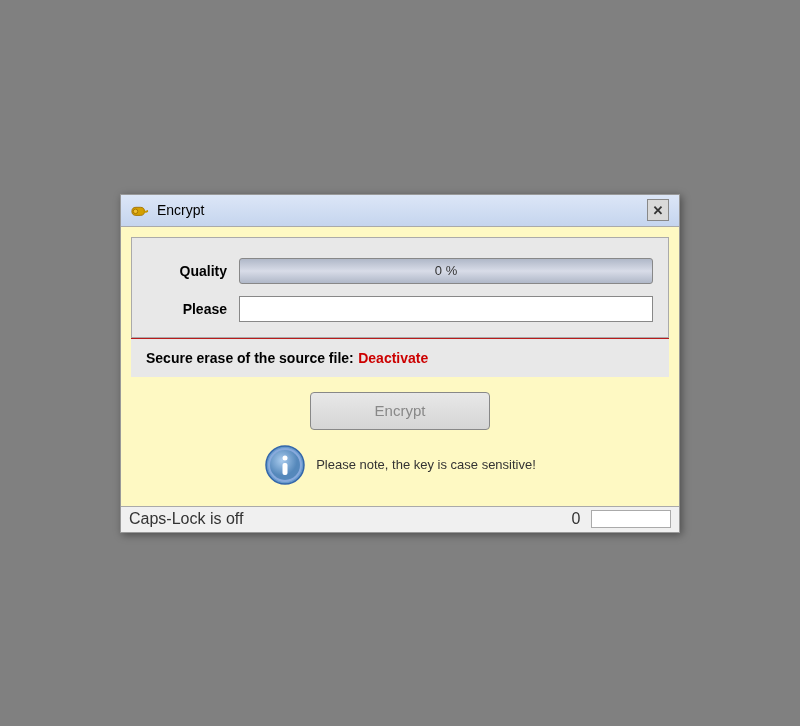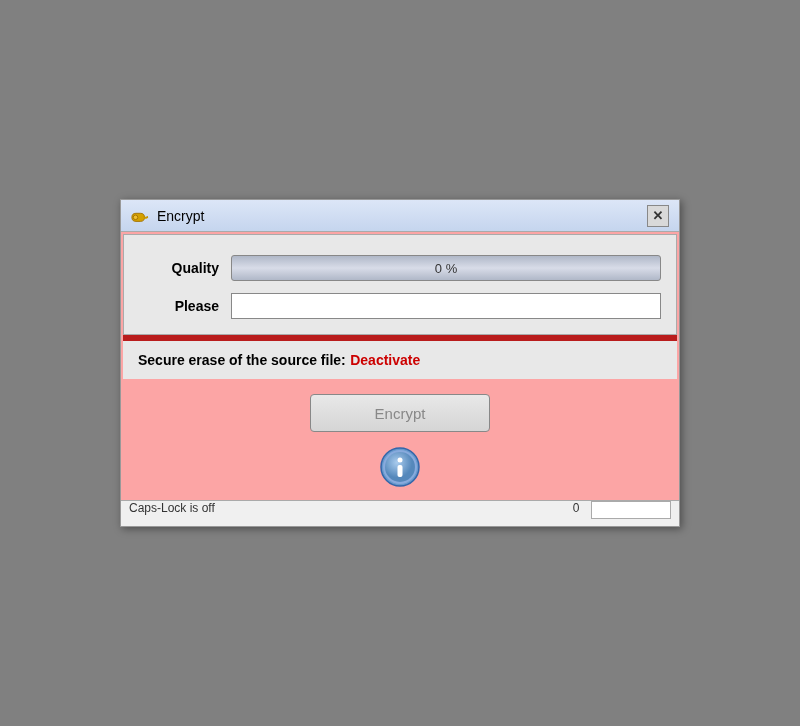--- a/index.html
+++ b/index.html
@@ -12,21 +12,21 @@
       background: #808080;
       display: flex;
       align-items: center;
       justify-content: center;
       min-height: 100vh;
       font-family: 'Segoe UI', Tahoma, Arial, sans-serif;
     }
 
     .window {
       width: 560px;
-      background: #fca5a5;
+      background: #fef9c3;
       border: 1px solid #999;
       box-shadow: 2px 2px 8px rgba(0,0,0,0.4);
     }
 
     .title-bar {
       background: linear-gradient(to bottom, #dce6f7, #c5d5ee);
       padding: 6px 10px;
       display: flex;
       align-items: center;
       justify-content: space-between;
@@ -59,21 +59,21 @@
       display: flex;
       align-items: center;
       justify-content: center;
       cursor: pointer;
       font-size: 13px;
       color: #333;
       font-weight: bold;
     }
 
     .window-body {
-      padding: 2px;
+      padding: 10px;
     }
 
     .form-panel {
       border: 1px solid #aaa;
       background: #e8e8e8;
       padding: 20px 15px 15px 15px;
       margin-bottom: 0;
     }
 
     .form-row {
@@ -129,21 +129,21 @@
       display: flex;
       align-items: center;
       justify-content: center;
       font-size: 14px;
       font-weight: bold;
       cursor: pointer;
       color: #000;
     }
 
     .secure-erase-panel {
-      border-top: 6px solid #b91c1c;
+      border-top: 1px solid #b91c1c;
       background: #e8e8e8;
       padding: 10px 15px;
       margin-bottom: 0;
     }
 
     .secure-erase-text {
       font-size: 14px;
       font-weight: bold;
       color: #000;
     }
@@ -185,26 +185,26 @@
       flex-shrink: 0;
     }
 
     .info-text {
       font-size: 13px;
       color: #333;
     }
 
     .status-bar {
       display: flex;
-      align-items: flex-start;
+      align-items: center;
       border-top: 1px solid #aaa;
       background: #f0f0f0;
       height: 26px;
       padding: 0 8px;
-      font-size: 12px;
+      font-size: 16px;
       color: #333;
     }
 
     .status-left {
       flex: 1;
     }
 
     .status-mid {
       width: 30px;
       text-align: center;
@@ -272,20 +272,21 @@
           <defs>
             <radialGradient id="infoGrad" cx="40%" cy="35%">
               <stop offset="0%" stop-color="#aaccee"></stop>
               <stop offset="100%" stop-color="#5588bb"></stop>
             </radialGradient>
           </defs>
           <text x="21" y="16" text-anchor="middle" font-size="5" fill="white" font-weight="bold">●</text>
           <rect x="18.5" y="19" width="5" height="12" rx="2" fill="white"></rect>
           <circle cx="21" cy="14" r="2.5" fill="white"></circle>
         </svg>
+        <span class="info-text">Please note, the key is case sensitive!</span>
       </div>
     </div>
   </div>
 
   <div class="status-bar">
     <span class="status-left">Caps-Lock is off</span>
     <span class="status-mid">0</span>
     <div class="status-right"></div>
   </div>
 </div>

